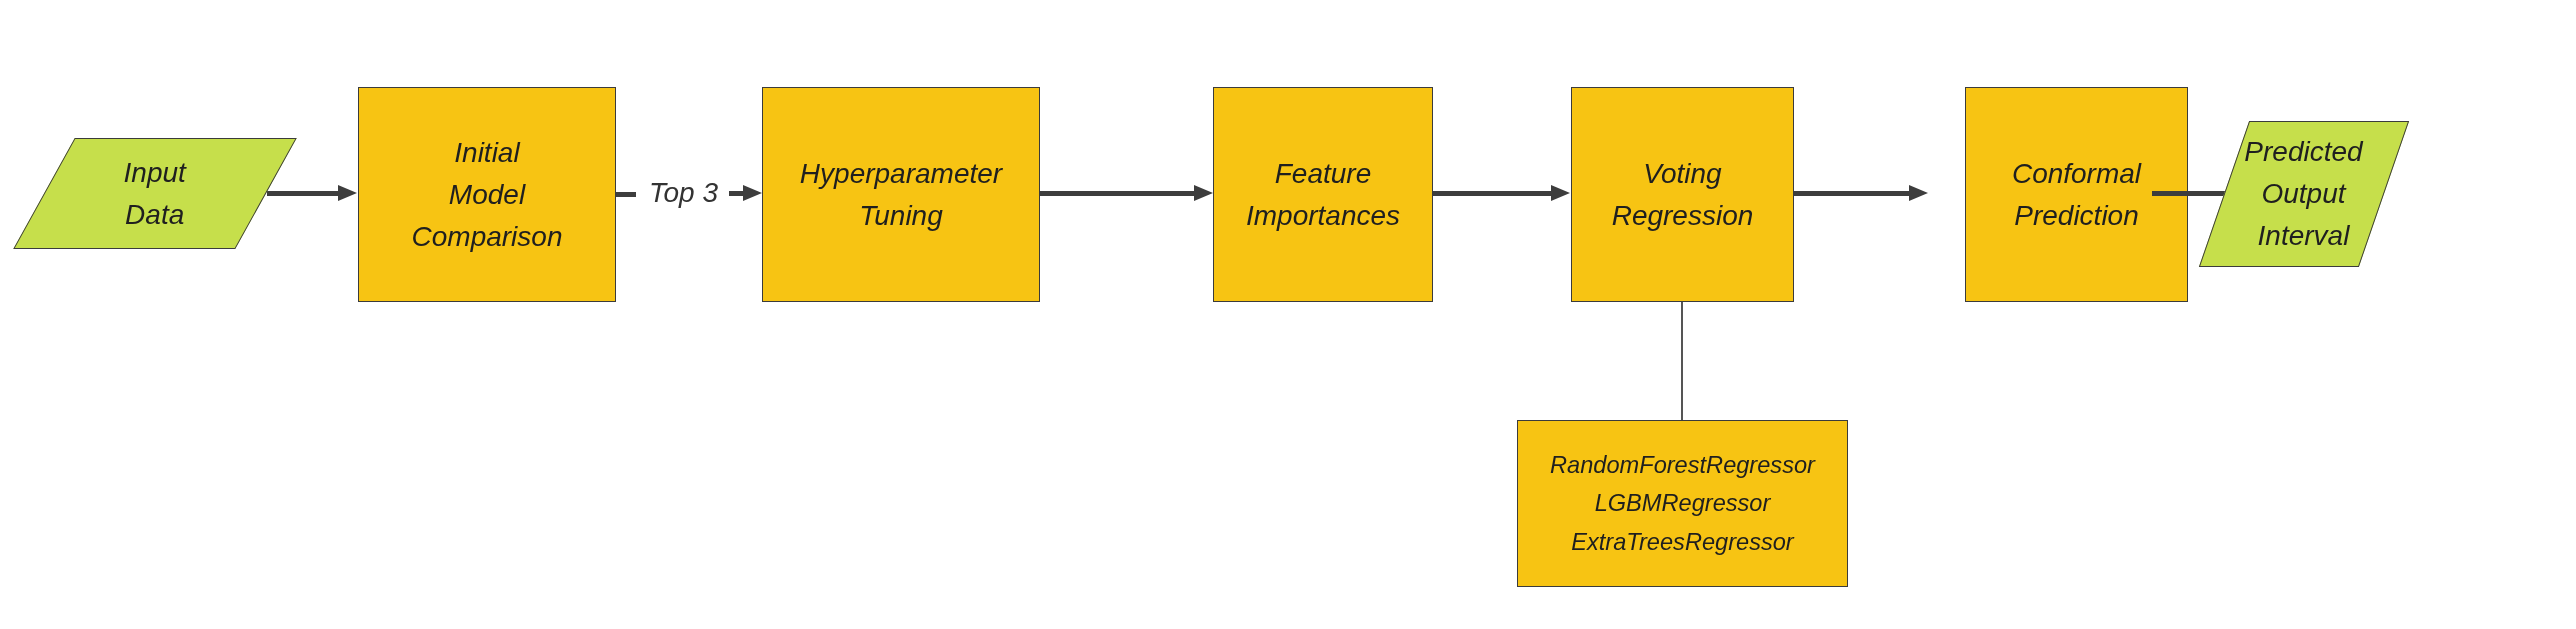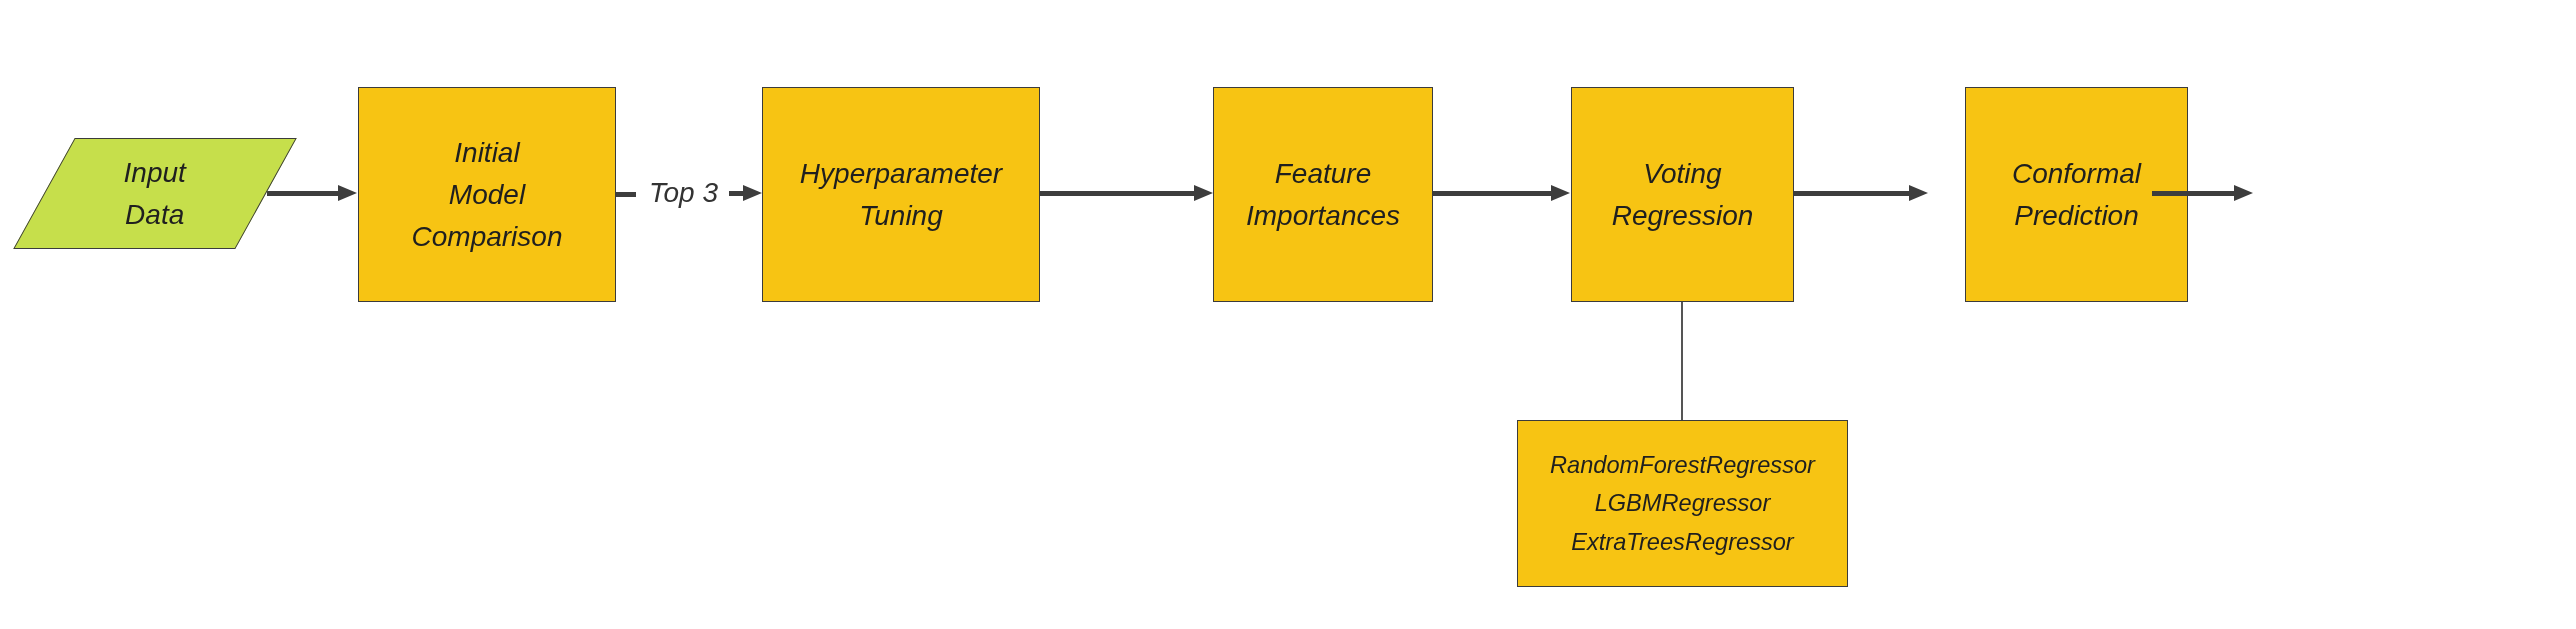--- a/index.html
+++ b/index.html
@@ -161,20 +161,28 @@
       <span>Conformal</span>
       <span>Prediction</span>
     </div>
   </div>
 
   <div class="arrow" style="left:2152px; width:101px;">
     <div class="shaft" style="right:15.3px;"></div>
     <div class="head"></div>
   </div>
 
+  <div class="node para" style="left:2198px; top:121px; width:211px; height:146px;">
+    <div class="para-bg" style="left:25.5px; right:25.5px; transform:skewX(-19deg);"></div>
+    <div class="label">
+      <span>Predicted</span>
+      <span>Output</span>
+      <span>Interval</span>
+    </div>
+  </div>
 
   <div class="connector" style="left:1681px; top:302px; height:119px;"></div>
 
   <div class="node process sub-box" style="left:1517px; top:420px; width:331px; height:167px;">
     <div class="label">
       <span>RandomForestRegressor</span>
       <span>LGBMRegressor</span>
       <span>ExtraTreesRegressor</span>
     </div>
   </div>

